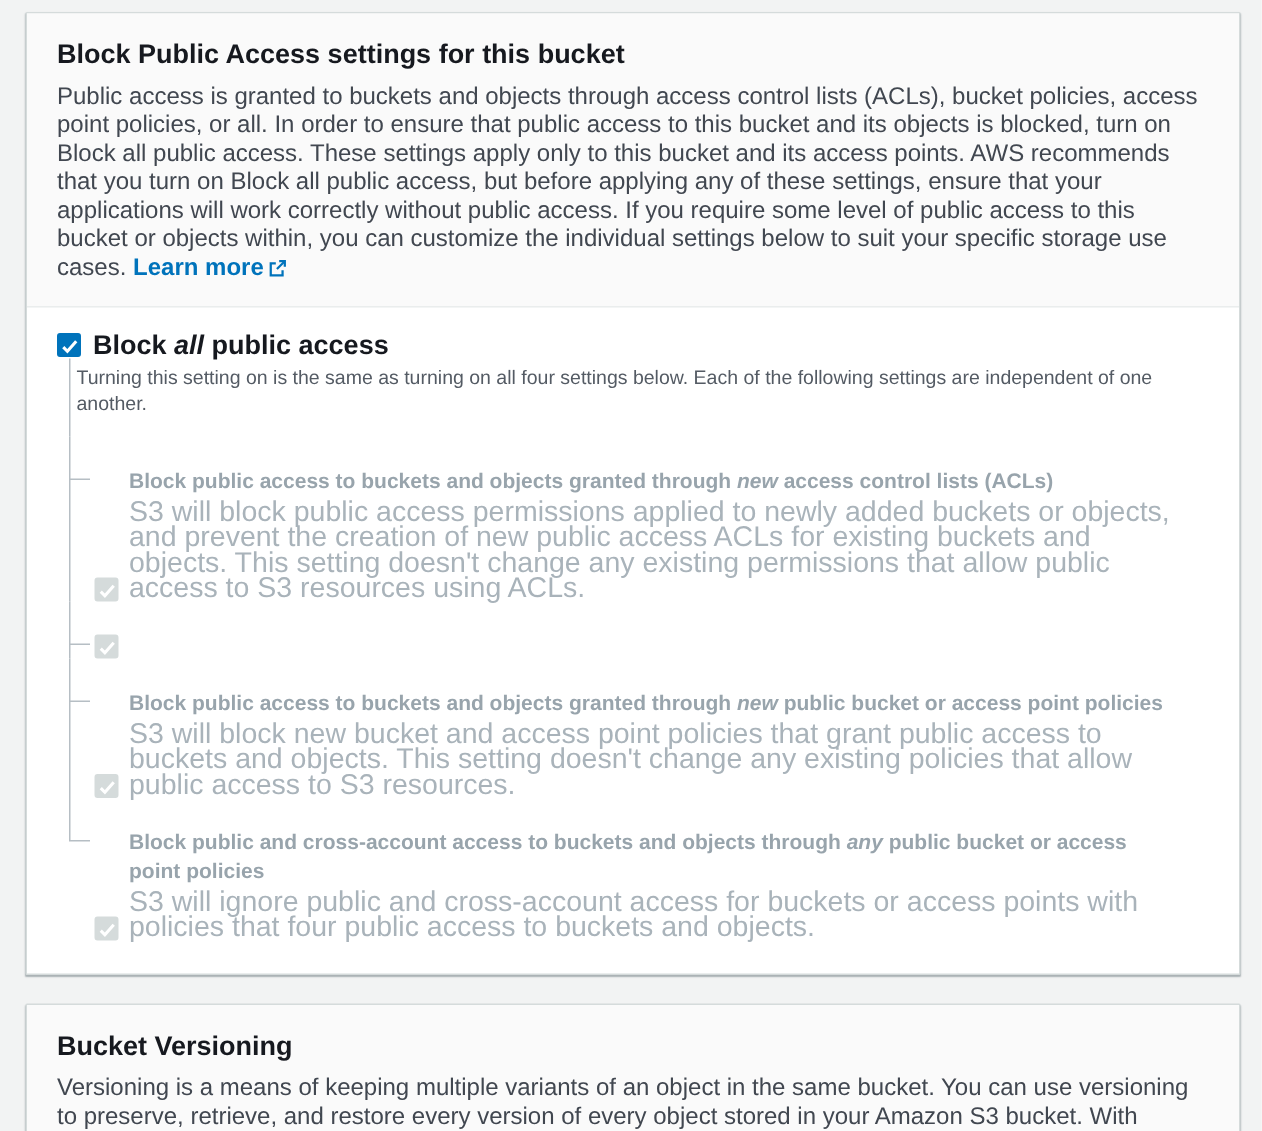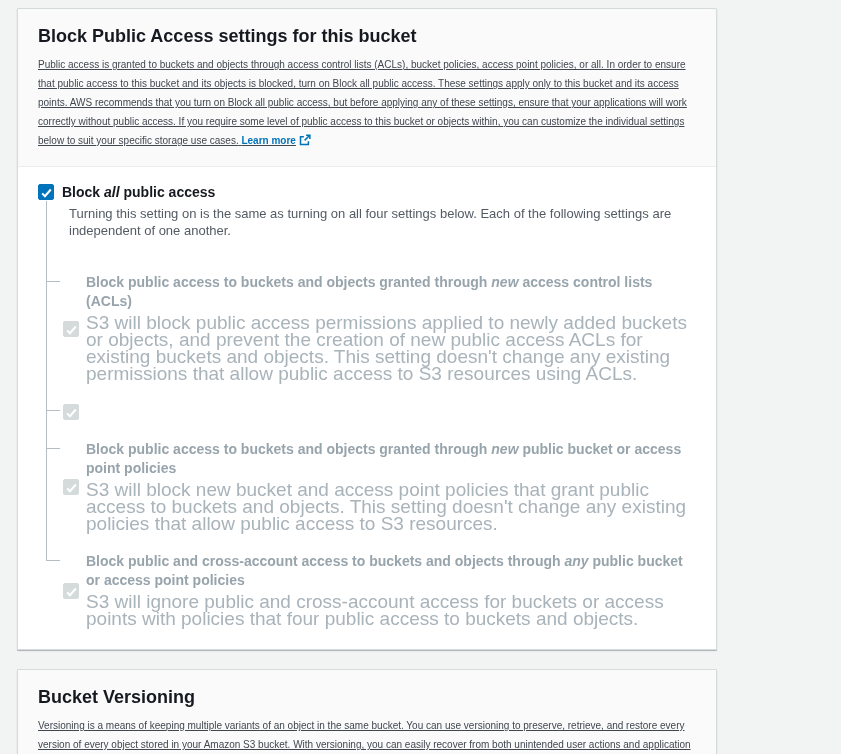--- a/index.html
+++ b/index.html
@@ -4,45 +4,44 @@
 <style>
   * { box-sizing: border-box; margin: 0; padding: 0; }
   html, body {
     width: 841px; height: 754px;
     background: #f2f3f3;
     font-family: "Liberation Sans", "DejaVu Sans", sans-serif;
     color: #16191f;
     overflow: hidden;
   }
   .panel {
-    width: 700px;
+    width: 810px;
     margin-left: 17px;
     background: #ffffff;
     border: 1px solid #d5dbdb;
     border-radius: 1px;
     box-shadow: 0 1px 1px rgba(0,28,36,0.3);
   }
   .panel-first { margin-top: 8px; }
   .panel-second { margin-top: 19px; }
   .panel-header {
     background: #fafafa;
     border-bottom: 1px solid #eaeded;
     padding: 17px 20px 14px 20px;
   }
   .panel-title {
     font-size: 18px;
     font-weight: 700;
     color: #16191f;
     margin-bottom: 8px;
   }
   .panel-desc {
-    font-size: 10px;
+    font-size: 16px;
     line-height: 19px;
     color: #414750;
-    text-decoration: underline;
   }
   .learn-more {
     color: #0073bb;
     font-weight: 700;
     text-decoration: none;
     white-space: nowrap;
     cursor: pointer;
   }
   .ext-icon { margin-left: 3px; vertical-align: -2px; }
   .panel-body { padding: 16px 20px 22px 20px; }
@@ -55,44 +54,44 @@
     flex: 0 0 16px;
     position: relative;
   }
   .checkbox svg { position: absolute; left: 2px; top: 3px; }
   .checkbox.checked { background: #0073bb; border: 1px solid #0073bb; }
   .checkbox.disabled { background: #d5dbdb; border: 1px solid #d5dbdb; }
 
   .main-check-row { display: flex; align-items: flex-start; gap: 8px; }
   .main-check-row .checkbox { margin-top: 1px; cursor: pointer; }
   .main-label {
-    font-size: 14px;
+    font-size: 18px;
     font-weight: 700;
     line-height: 18px;
     color: #16191f;
     cursor: pointer;
   }
   .main-label em { font-style: italic; }
 
   
   .indent-area { margin-left: 8px; }
   .main-desc {
     border-left: 1px solid #b6bec4;
-    padding: 4px 0 14px 22px;
+    padding: 4px 0 14px 4px;
     font-size: 13px;
     line-height: 17px;
     color: #545b64;
     max-width: 740px;
   }
   .sub-item {
     position: relative;
     padding: 20px 0 0 17px;
     display: flex;
     gap: 7px;
-    align-items: center;
+    align-items: flex-end;
   }
   .sub-item::before {
     content: "";
     position: absolute;
     left: 0; top: 0; bottom: 0;
     width: 1px;
     background: #b6bec4;
   }
   .sub-item:last-child::before { bottom: auto; height: 28px; }
   .sub-item::after {

